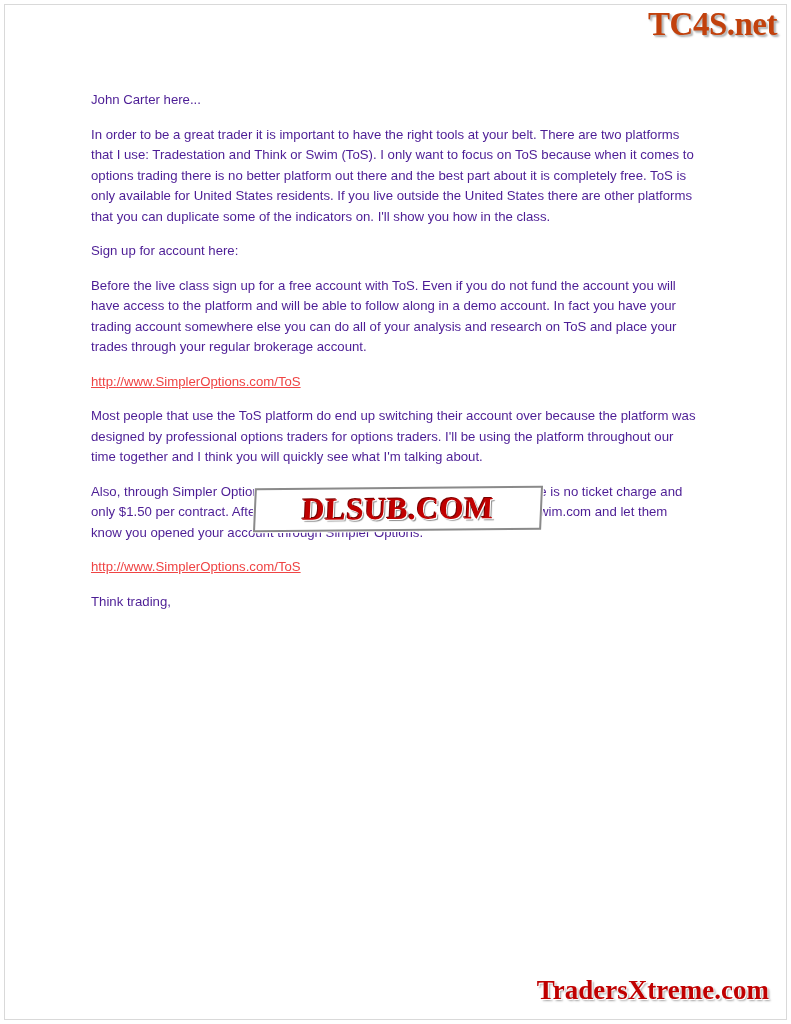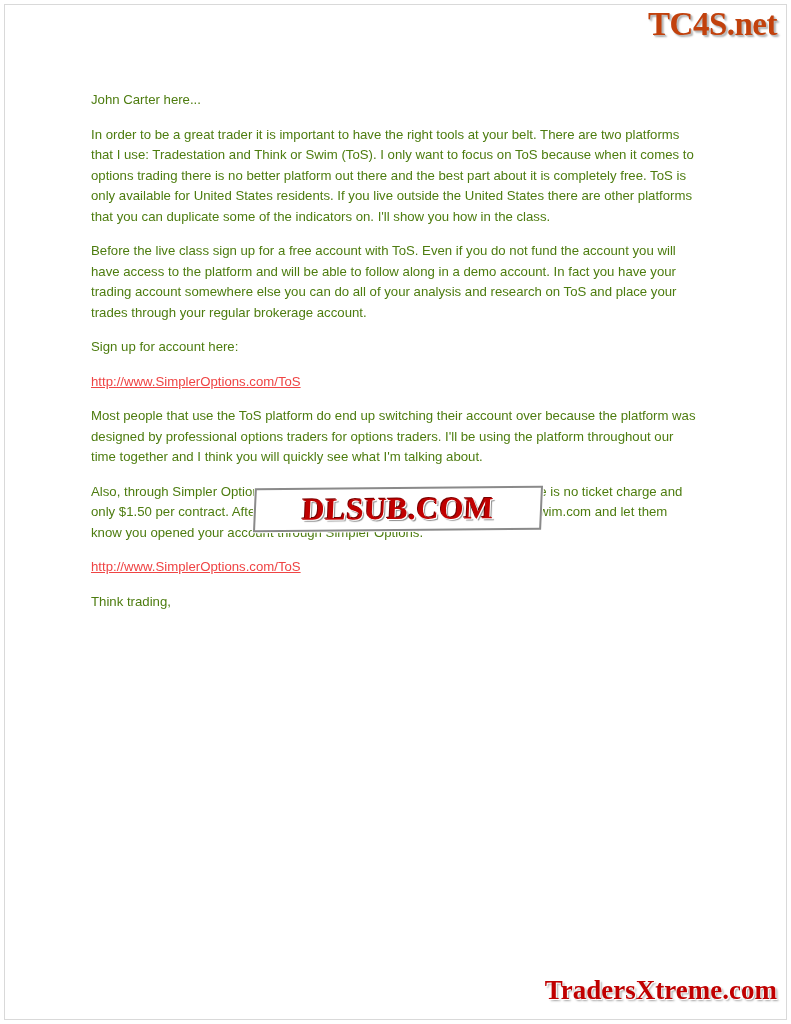--- a/index.html
+++ b/index.html
@@ -38,21 +38,21 @@
     font-size: 33px;
     letter-spacing: -0.5px;
     color: #c2410c;
     text-shadow: 1px 1px 0 #bdbdbd, 2px 2px 2px rgba(0,0,0,0.35);
     white-space: nowrap;
   }
 
   
   .bottom-watermark {
     position: absolute;
-    right: 14px;
+    right: 22px;
     bottom: 18px;
     font-family: "Liberation Serif", serif;
     font-weight: bold;
     font-size: 27px;
     color: #c00000;
     text-shadow: 1px 1px 0 #ffffff, 2px 2px 2px rgba(0,0,0,0.35);
     white-space: nowrap;
   }
 
   
@@ -60,21 +60,21 @@
     position: absolute;
     left: 91px;
     top: 90px;
     width: 607px;
   }
 
   .para {
     font-size: 13.2px;
     line-height: 20.5px;
     margin: 0 0 14px 0;
-    color: #4d7c0f;
+    color: #4c1d95;
     text-align: left;
   }
 
   .link {
     font-size: 13.2px;
     line-height: 20.5px;
     margin: 0 0 14px 0;
     color: #ef4444;
     text-decoration: underline;
     display: block;
@@ -111,22 +111,22 @@
 </head>
 <body>
 
 <div class="page-frame"></div>
 
 <div class="top-watermark">TC4S.net</div>
 
 <div class="doc">
   <p class="para">John Carter here...</p>
   <p class="para">In order to be a great trader it is important to have the right tools at your belt. There are two platforms that I use: Tradestation and Think or Swim (ToS). I only want to focus on ToS because when it comes to options trading there is no better platform out there and the best part about it is completely free. ToS is only available for United States residents. If you live outside the United States there are other platforms that you can duplicate some of the indicators on. I'll show you how in the class.</p>
+  <p class="para">Sign up for account here:</p>
   <p class="para">Before the live class sign up for a free account with ToS. Even if you do not fund the account you will have access to the platform and will be able to follow along in a demo account. In fact you have your trading account somewhere else you can do all of your analysis and research on ToS and place your trades through your regular brokerage account.</p>
-  <p class="para">Sign up for account here:</p>
   <a class="link">http://www.SimplerOptions.com/ToS</a>
   <p class="para">Most people that use the ToS platform do end up switching their account over because the platform was designed by professional options traders for options traders. I'll be using the platform throughout our time together and I think you will quickly see what I'm talking about.</p>
   <p class="para">Also, through Simpler Options you can get discounted commission rate. There is no ticket charge and only $1.50 per contract. After you open your account email support@thinkorswim.com and let them know you opened your account through Simpler Options.</p>
   <a class="link">http://www.SimplerOptions.com/ToS</a>
   <p class="para">Think trading,</p>
 </div>
 
 <div class="center-watermark">
   <span>DLSUB.COM</span>
 </div>

